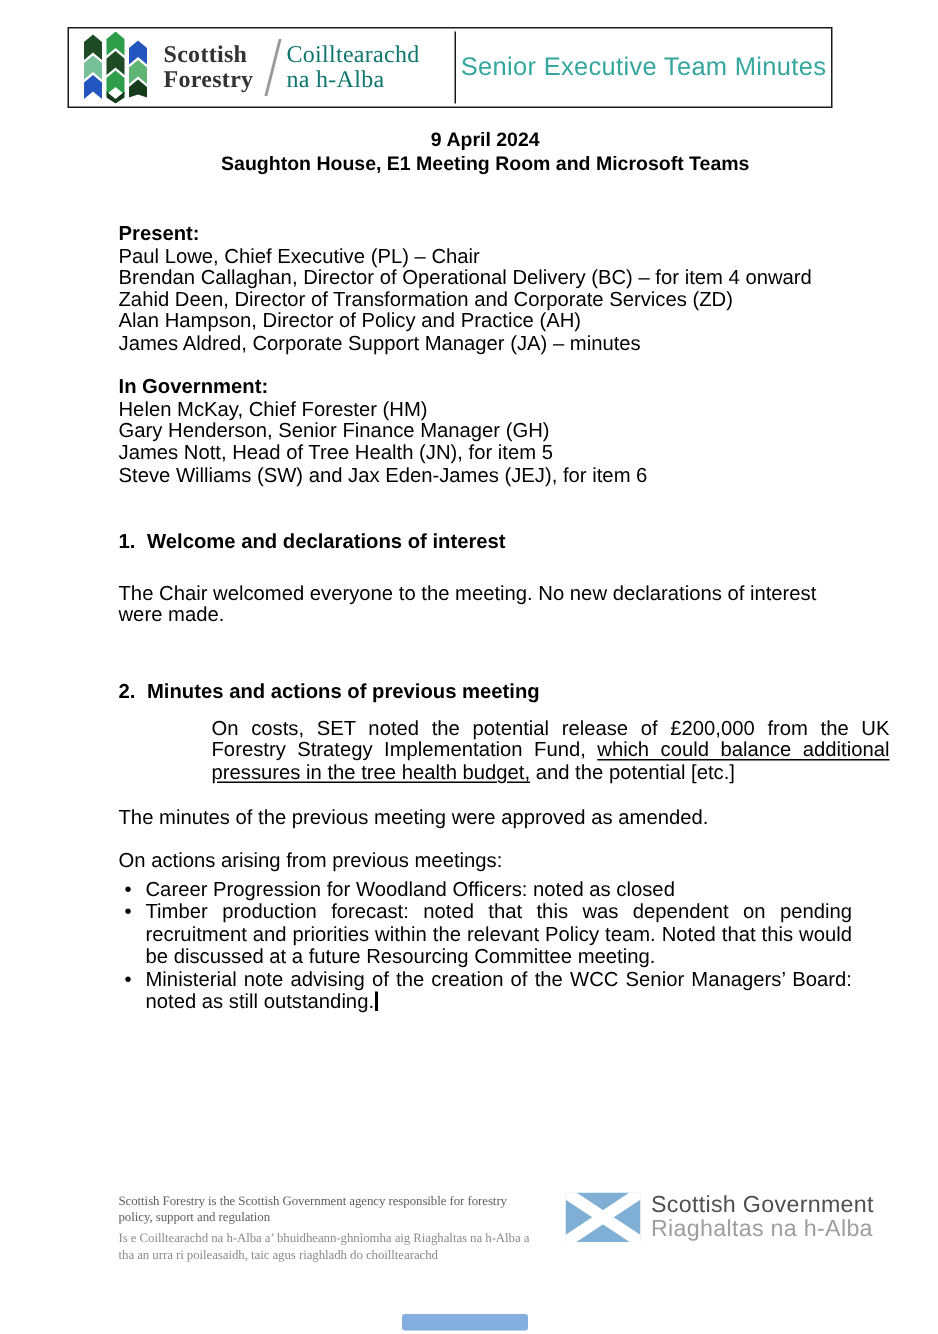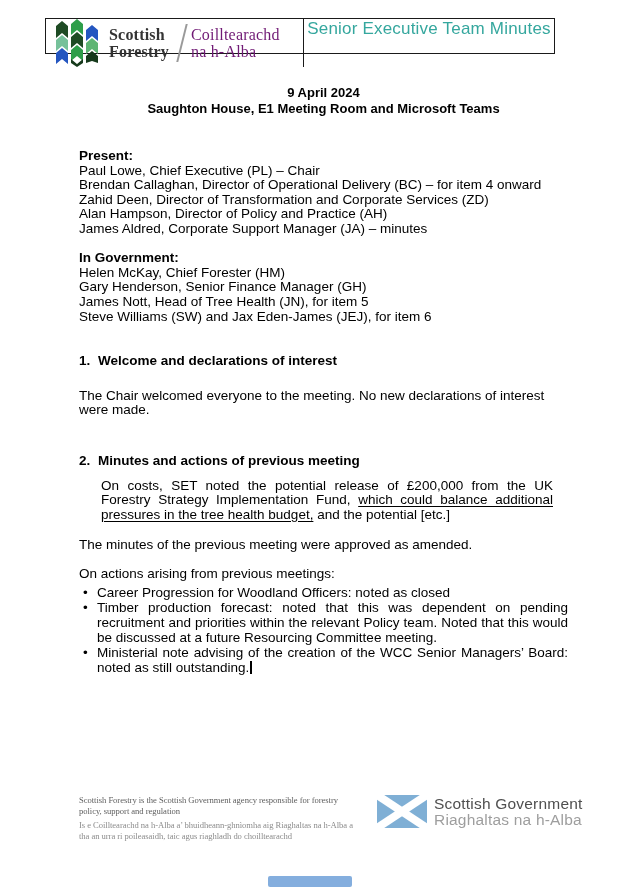--- a/index.html
+++ b/index.html
@@ -4,46 +4,46 @@
 <style>
   * { margin:0; padding:0; box-sizing:border-box; }
   html,body { background:#fff; }
   .page {
     position:relative; width:625px; height:889px; background:#ffffff;
     font-family:"Liberation Sans", sans-serif; color:#000; overflow:hidden;
   }
 
   
   .header-box {
-    position:absolute; left:45px; top:18px; width:510px; height:36px;
-    border:1.5px solid #1a1a1a; display:flex; align-items:flex-start;
+    position:absolute; left:45px; top:18px; width:510px; height:54px;
+    border:1.5px solid #1a1a1a; display:flex; align-items:center;
   }
   .brand-area { width:258px; display:flex; align-items:center; padding-left:7px; border-right:1.5px solid #1a1a1a; }
   .brand-logo { width:48px; height:48px; flex:0 0 auto; }
   .wordmark { margin-left:8px; font-family:"Liberation Serif", serif; font-size:16px; line-height:17px; font-weight:600; color:#333; letter-spacing:.2px; }
   .logo-slash { width:14px; height:38px; margin:0 2px 0 6px; position:relative; }
   .logo-slash:before { content:""; position:absolute; left:6px; top:0; width:1.5px; height:38px; background:#9a9a9a; transform:skewX(-14deg); }
-  .gaelic { font-family:"Liberation Serif", serif; font-size:16px; line-height:17px; color:#701a75; letter-spacing:.2px; }
+  .gaelic { font-family:"Liberation Serif", serif; font-size:16px; line-height:17px; color:#0f766e; letter-spacing:.2px; }
   .title-area { flex:1; display:flex; align-items:center; justify-content:center; }
   .doc-title { font-size:17px; letter-spacing:.2px; }
 
   
   .meet-head { position:absolute; left:79px; right:57px; top:85px; text-align:center; font-weight:bold; font-size:13px; line-height:15.5px; }
 
   
   .body-flow { position:absolute; left:79px; right:57px; top:149px; font-size:13.5px; line-height:14.6px; }
   .hd { font-weight:bold; }
   .blk-gap { margin-top:14.6px; }
   .sec-head { display:flex; font-weight:bold; }
   .sec-head .num { width:19px; flex:0 0 auto; }
   .sec1-head { margin-top:30px; }
   .sec1-body { margin-top:20px; }
   .sec2-head { margin-top:36px; }
   .ah-note { margin-top:22px; }
-  .quote { margin-top:10px; margin-left:22px; width:452px; text-align:justify; }
+  .quote { margin-top:10px; margin-left:62px; width:452px; text-align:justify; }
   .quote .ul { text-decoration:underline; text-underline-offset:2px; }
   .approved { margin-top:16px; }
   .actions-intro { margin-top:14.6px; }
   ul.actions { margin-top:3px; list-style:none; }
   ul.actions li { position:relative; padding-left:18px; line-height:15px; text-align:justify; }
   ul.actions li:before { content:"\2022"; position:absolute; left:4px; }
   .caret { display:inline-block; width:1.2px; height:13px; background:#000; vertical-align:-2px; margin-left:1px; }
 
   
   .footer-left { position:absolute; left:79px; top:795px; width:285px; font-family:"Liberation Serif", serif; font-size:8.6px; line-height:11px; letter-spacing:-.05px; }

